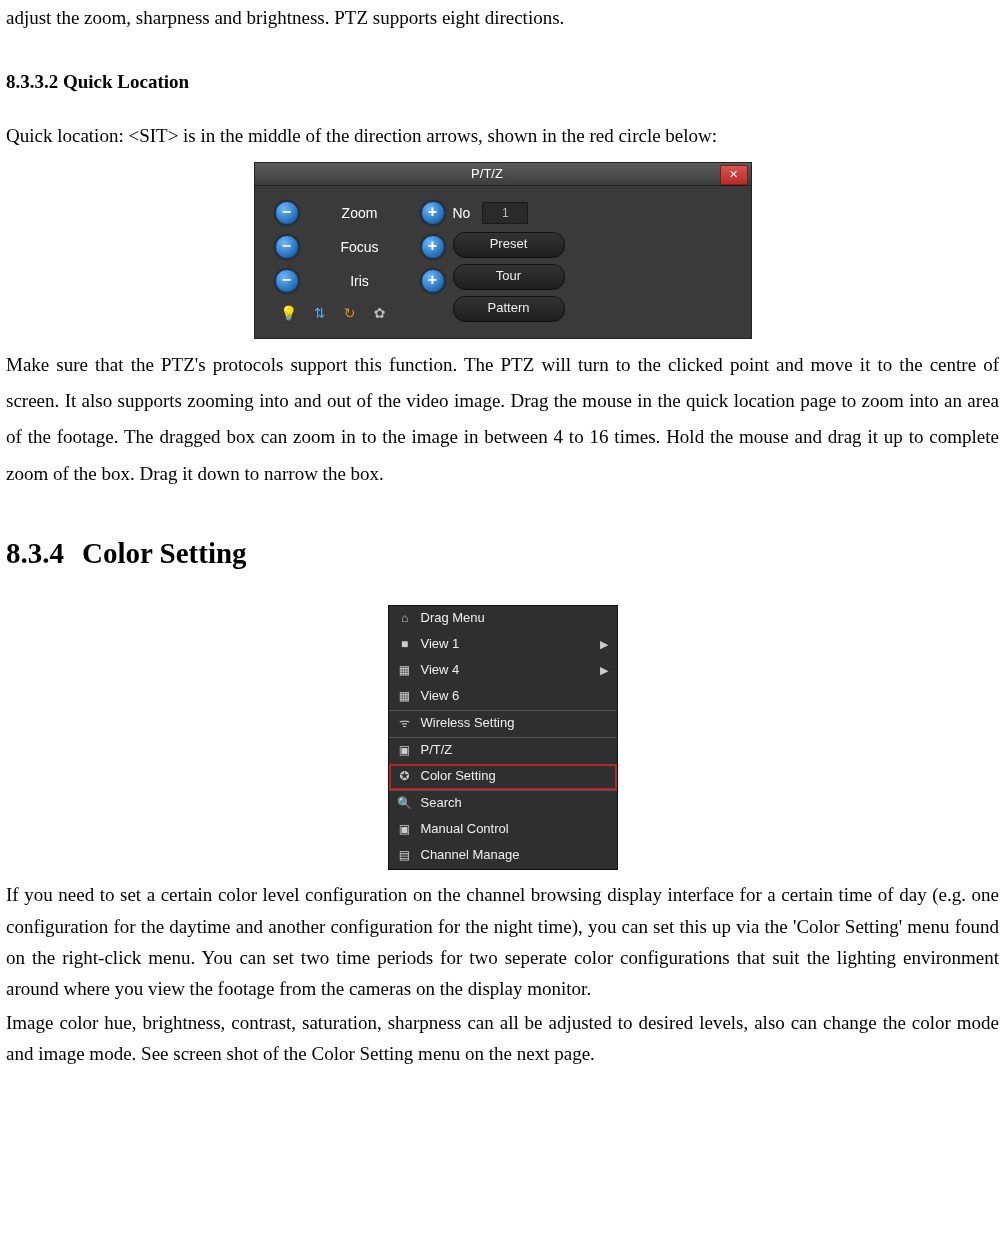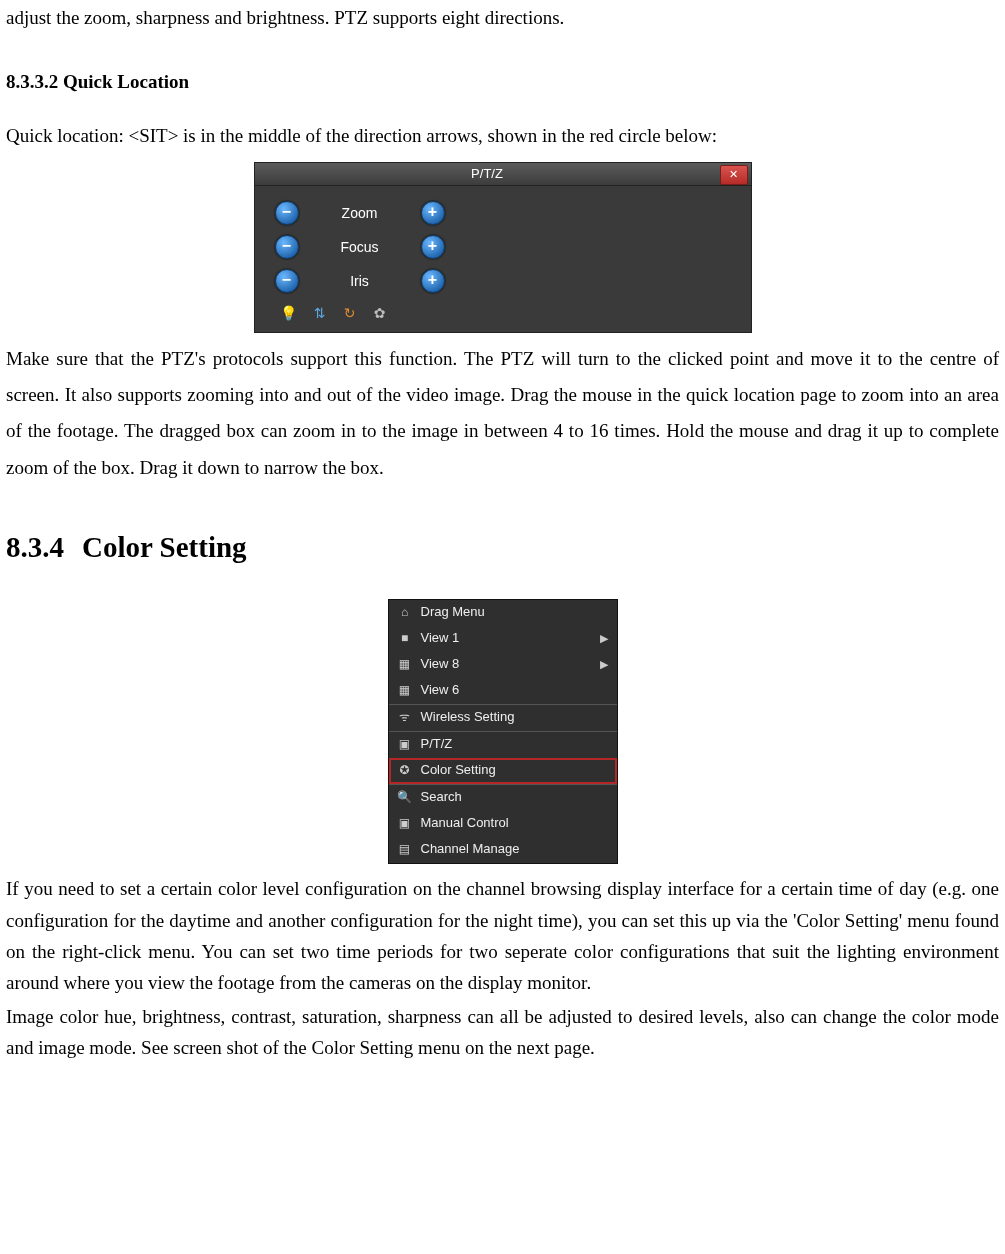--- a/index.html
+++ b/index.html
@@ -278,41 +278,50 @@
           <span class="lbl">Iris</span>
           <div class="circ-btn">+</div>
         </div>
         <div class="toolbar-row">
           <span class="tool-icon tool-bulb">💡</span>
           <span class="tool-icon tool-flip">⇅</span>
           <span class="tool-icon tool-reset">↻</span>
           <span class="tool-icon tool-gear">✿</span>
         </div>
       </div>
+      <div class="ptz-right">
+        <div class="no-row">
+          <span>No</span>
+          <span class="val">1</span>
+        </div>
+        <div class="pill-btn">Preset</div>
+        <div class="pill-btn">Tour</div>
+        <div class="pill-btn">Pattern</div>
+      </div>
     </div>
   </div>
 </div>
 
 <p class="para">Make sure that the PTZ's protocols support this function. The PTZ will turn to the clicked point and move it to the centre of screen. It also supports zooming into and out of the video image. Drag the mouse in the quick location page to zoom into an area of the footage. The dragged box can zoom in to the image in between 4 to 16 times. Hold the mouse and drag it up to complete zoom of the box. Drag it down to narrow the box.</p>
 
 <h3 class="section-heading-num">
   <span class="num">8.3.4</span><span>Color Setting</span>
 </h3>
 
 <div class="figure">
   <div class="ctx-menu" id="ctx-menu"><div class="ctx-item">
         <span class="ic">⌂</span>
         <span class="txt">Drag Menu</span>
       </div><div class="ctx-item">
         <span class="ic">■</span>
         <span class="txt">View 1</span>
         <span class="sub">▶</span>
       </div><div class="ctx-item">
         <span class="ic">▦</span>
-        <span class="txt">View 8</span>
+        <span class="txt">View 4</span>
         <span class="sub">▶</span>
       </div><div class="ctx-item">
         <span class="ic">▦</span>
         <span class="txt">View 6</span>
       </div><div class="ctx-item sep-top">
         <span class="ic">ᯤ</span>
         <span class="txt">Wireless Setting</span>
       </div><div class="ctx-item sep-top">
         <span class="ic">▣</span>
         <span class="txt">P/T/Z</span>

